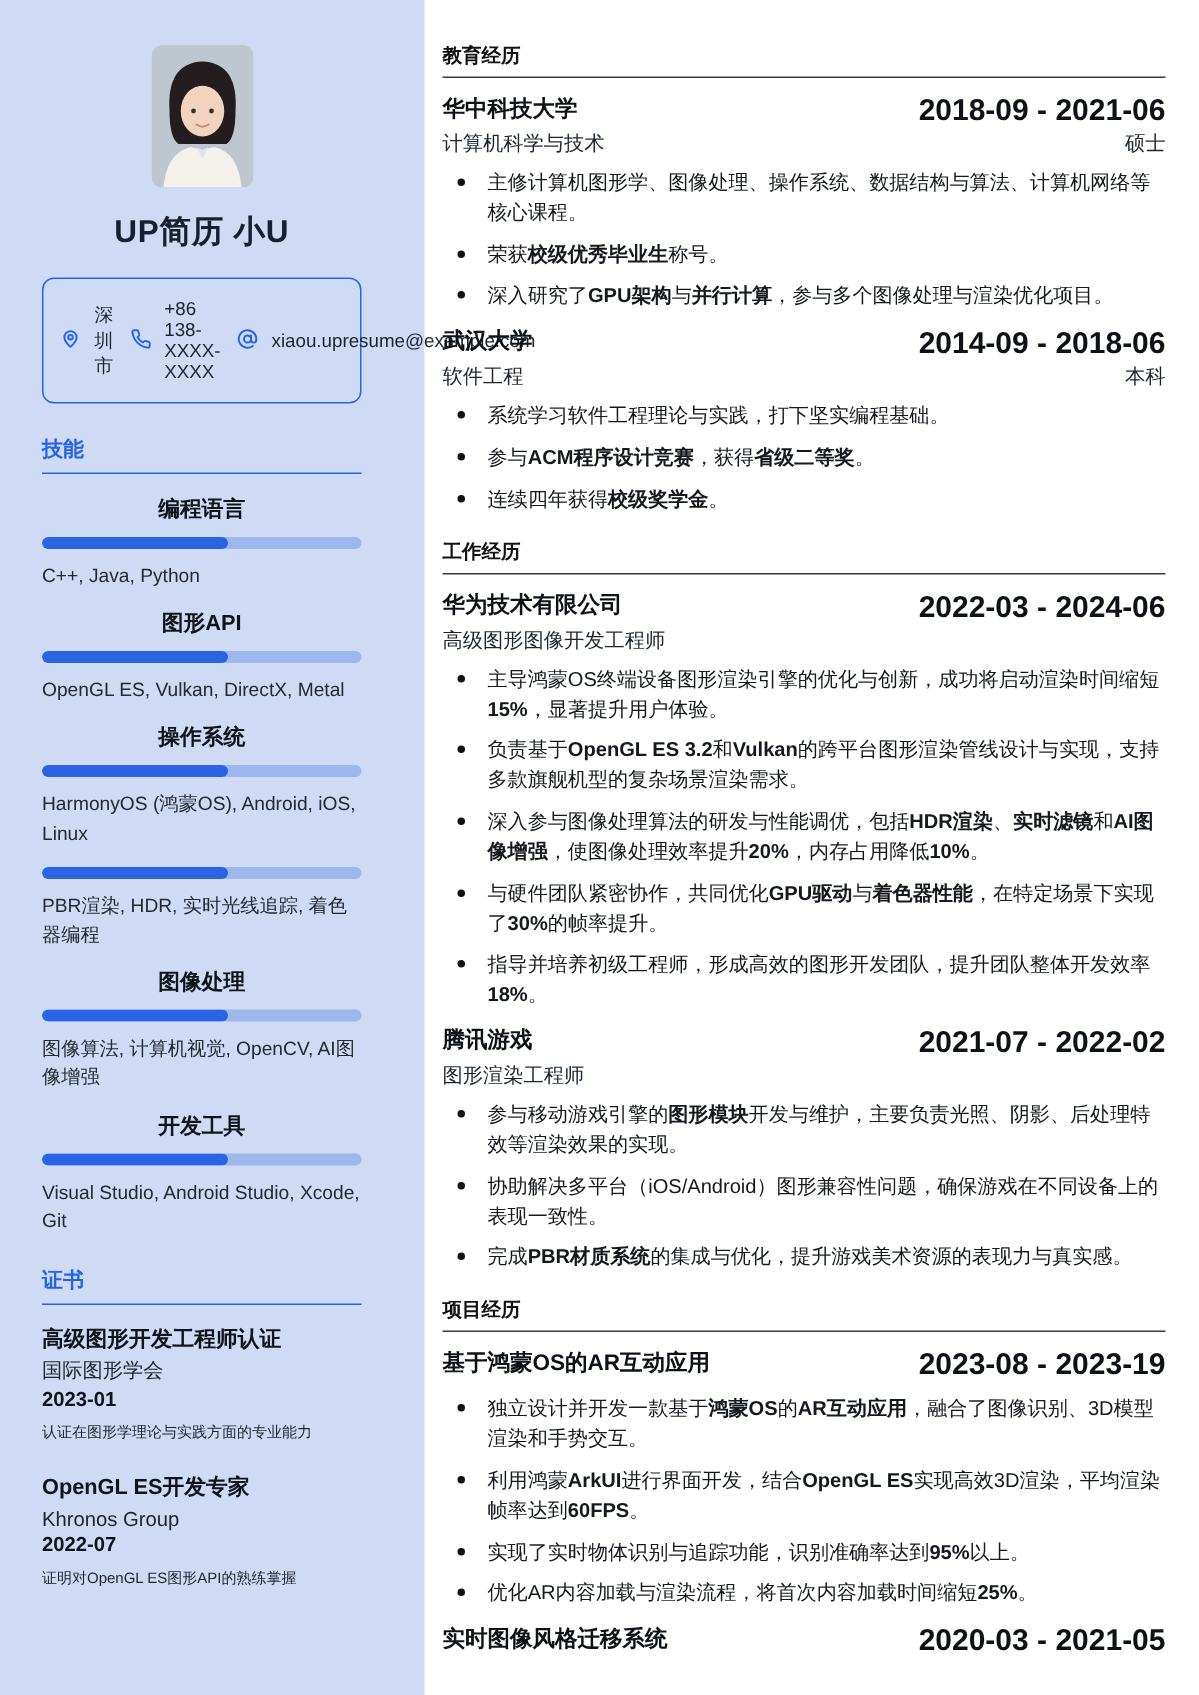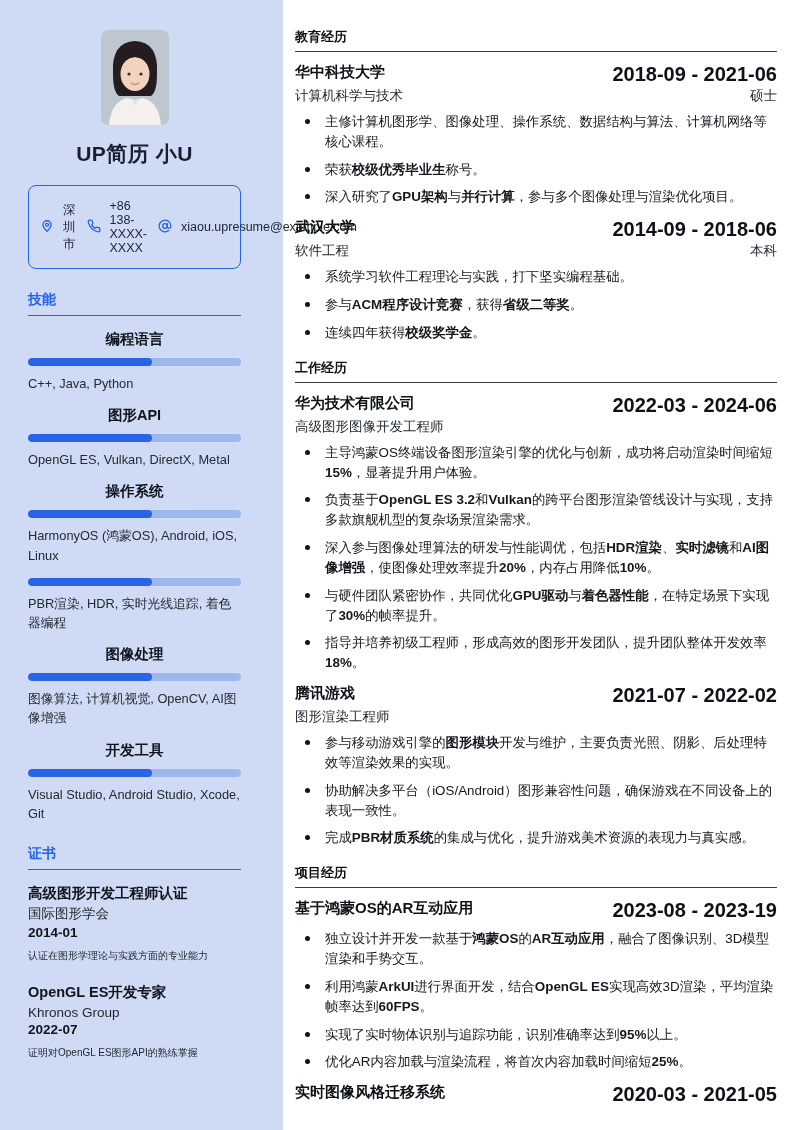--- a/index.html
+++ b/index.html
@@ -162,21 +162,21 @@
             <div class="bar-fill" style="width: 58%;"></div>
           </div>
           <div class="skill-desc">Visual Studio, Android Studio, Xcode, Git</div>
         </div>
       </div>
       <div class="sb-section">
         <div class="sb-title">证书</div>
         <div class="cert">
           <div class="cert-name">高级图形开发工程师认证</div>
           <div class="cert-org">国际图形学会</div>
-          <div class="cert-date">2014-01</div>
+          <div class="cert-date">2023-01</div>
           <div class="cert-desc">认证在图形学理论与实践方面的专业能力</div>
         </div>
         <div class="cert">
           <div class="cert-name">OpenGL ES开发专家</div>
           <div class="cert-org">Khronos Group</div>
           <div class="cert-date">2022-07</div>
           <div class="cert-desc">证明对OpenGL ES图形API的熟练掌握</div>
         </div>
       </div>
     </div>

